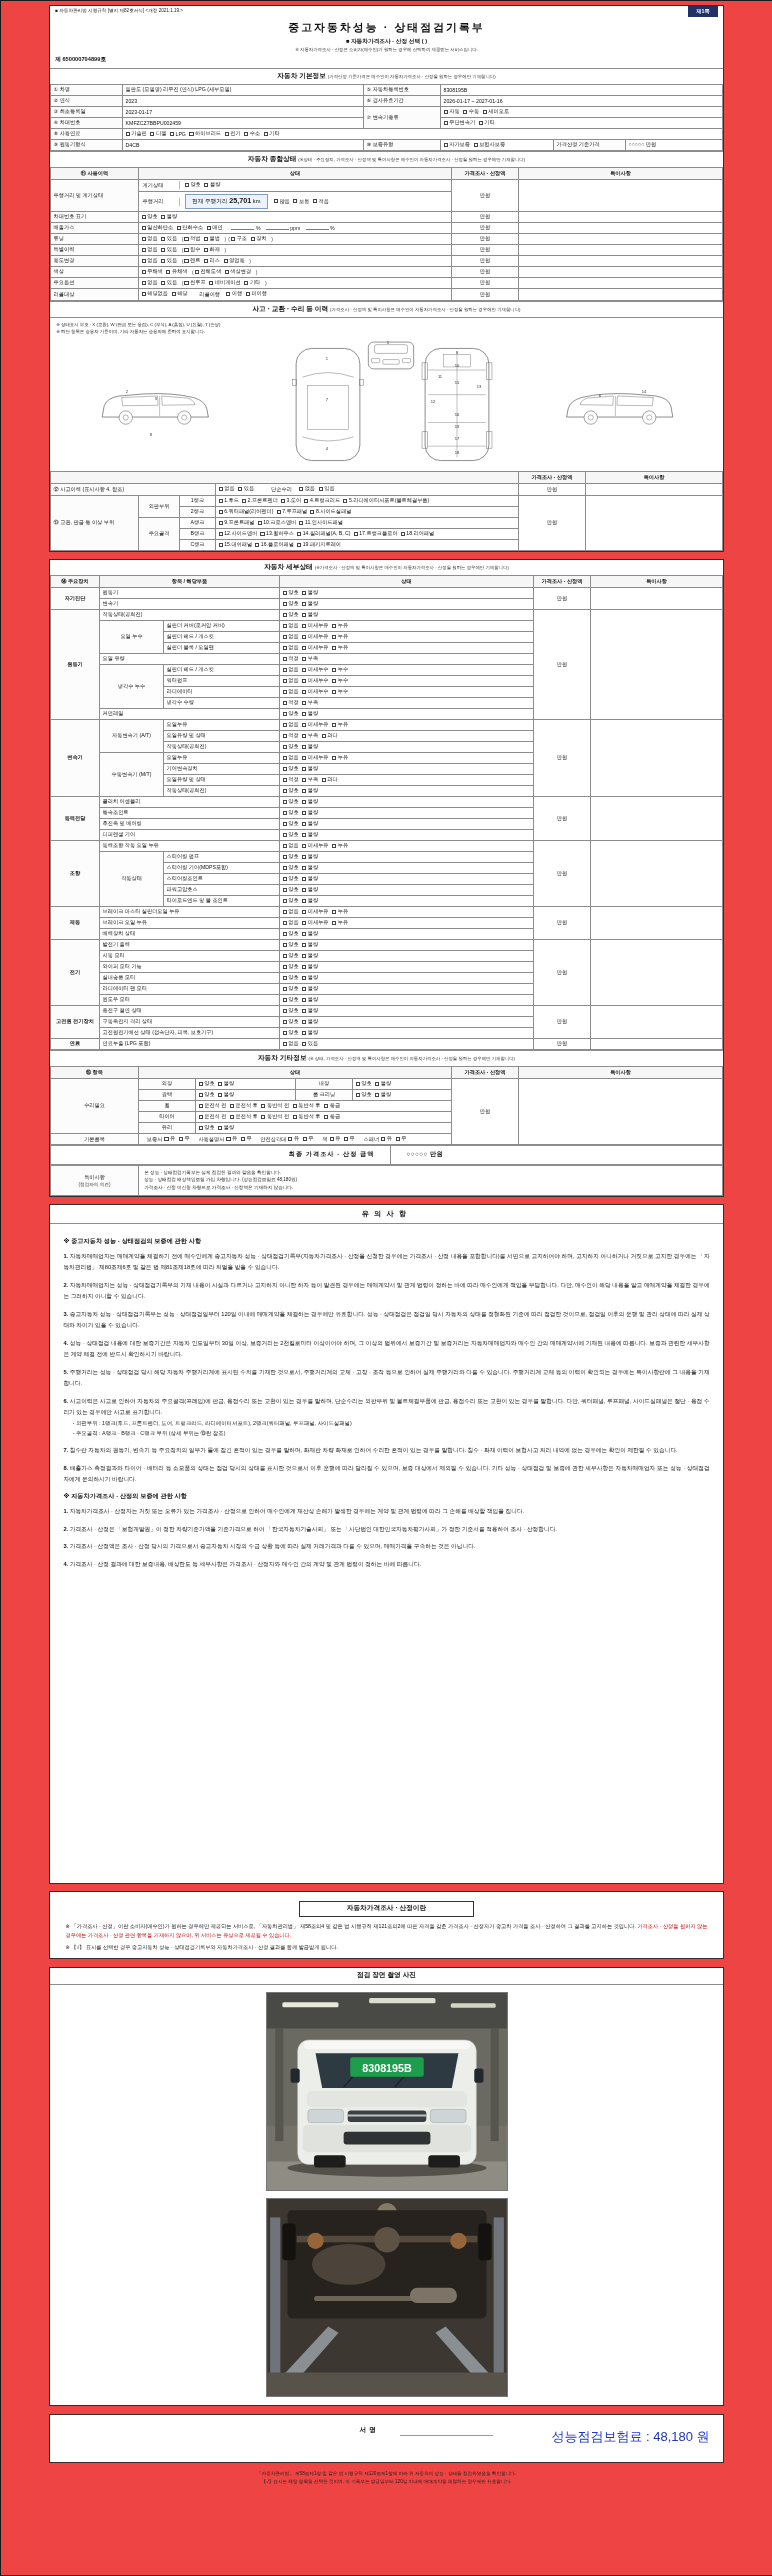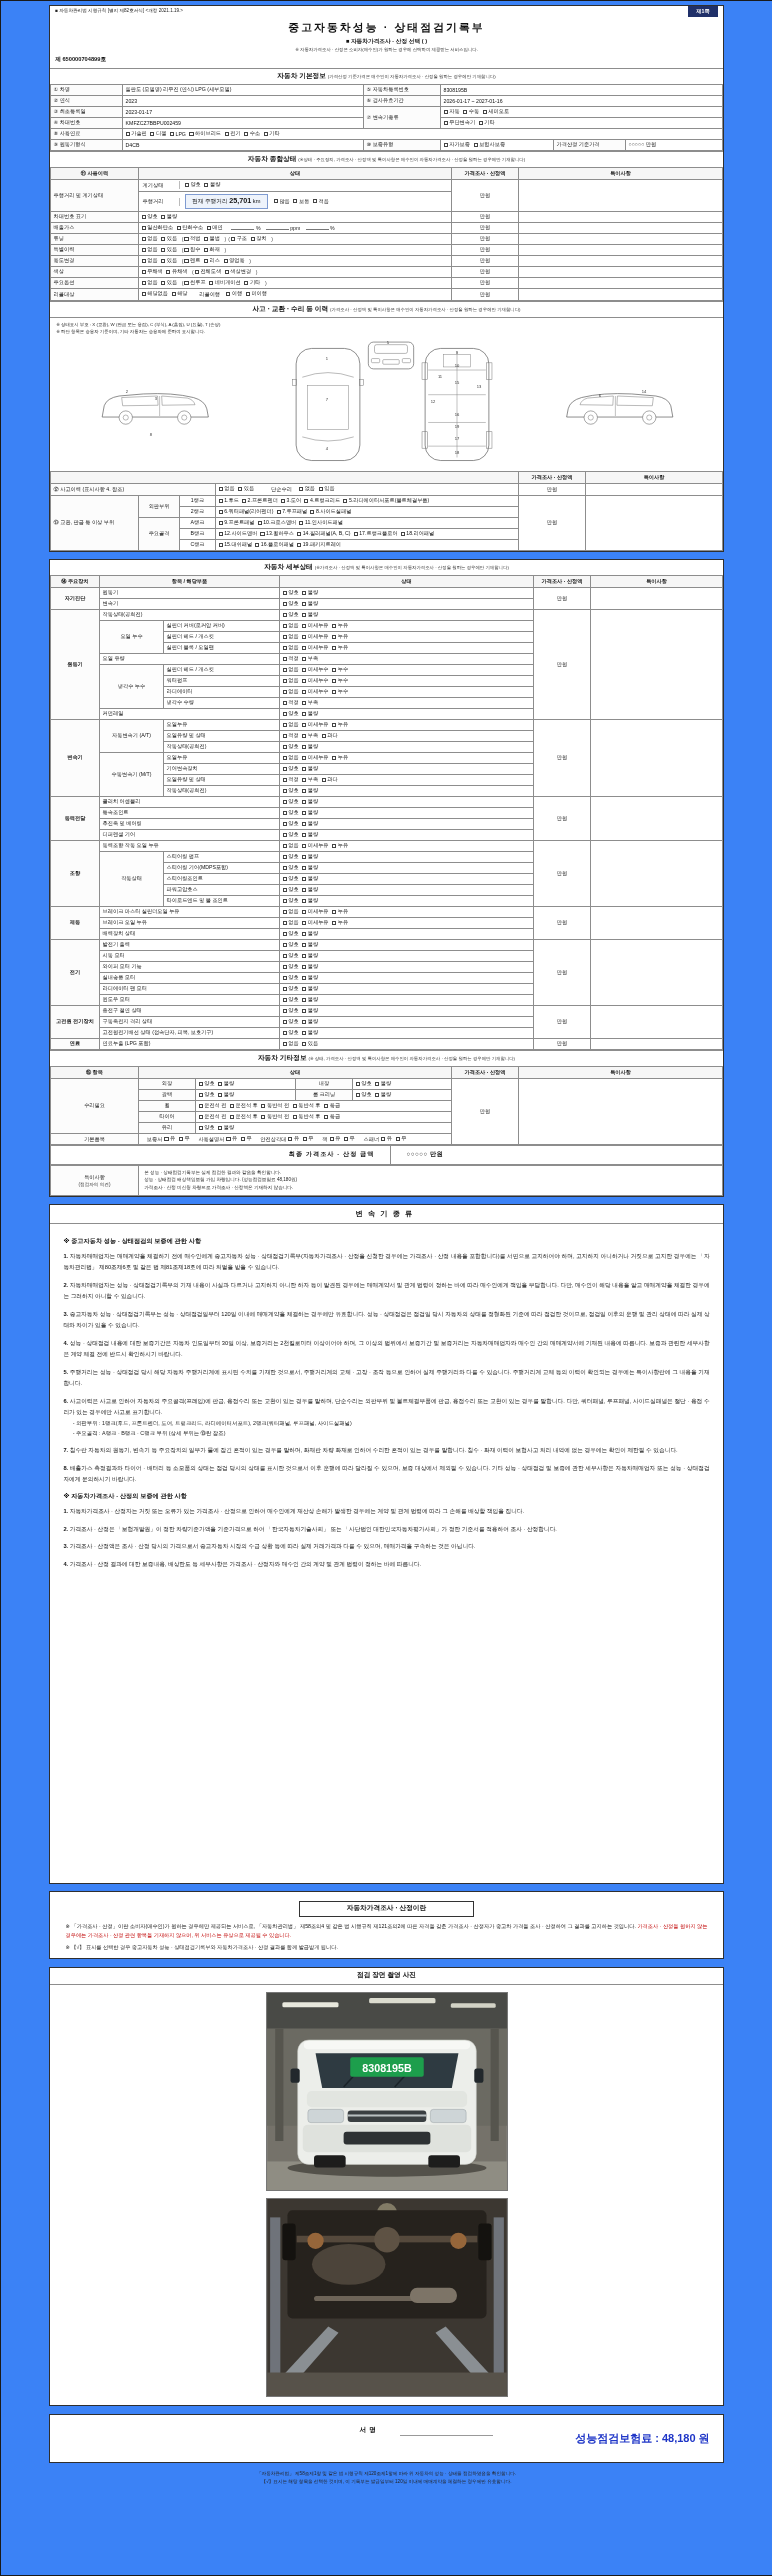--- a/index.html
+++ b/index.html
@@ -1,18 +1,18 @@
 <!DOCTYPE html>
 <html style="font-size:8.2px"><head>
 <meta charset="utf-8">
 <style>
 *{box-sizing:border-box;margin:0;padding:0}
 html,body{width:773px;height:2576px;background:#fff;overflow:hidden}
 body{font-family:"Liberation Sans","DejaVu Sans",sans-serif;color:#111;position:relative}
-.sheet{position:absolute;inset:0;border:0.5px solid #1a1a1a;padding:4.1px 48px 0;background:#3b82f6}
+.sheet{position:absolute;inset:0;border:0.5px solid #1a1a1a;padding:4.1px 48px 0;background:#ef4444}
 .topline{display:flex;justify-content:space-between;align-items:flex-start;height:14.4px}
 .reg{font-size:4.6px;color:#222;padding-top:2.1px}
 .badge{background:#203069;color:#fff;font-size:5.2px;padding:2.1px 8.2px;font-weight:bold}
 .box{border:0.8px solid #2f2f2f;margin-bottom:7.2px;background:#fff}
 .hdrbox{padding:0 0 0}
 .hdr-inner{padding:0 5.2px 3.1px}
 .main-title{text-align:center;font-size:10.8px;font-weight:bold;letter-spacing:2.1px;margin-top:1px}
 .sub-title{text-align:center;font-size:5.7px;font-weight:bold;margin-top:2.1px}
 .title-note{text-align:center;font-size:4.4px;color:#333;margin-top:1.5px}
 .doc-no{font-size:5.7px;font-weight:bold;margin:3.6px 0 1.5px}
@@ -60,21 +60,21 @@
 .def-body{font-size:5.2px;line-height:1.8;padding:0 15.5px;text-align:justify}
 .def-body .red{color:#c00000}
 .def-body2{font-size:5.2px;line-height:1.8;padding:2.1px 15.5px 0;color:#222}
 .photos-box{padding:0 0 8.2px}
 .photos-title{text-align:center;font-size:6.7px;font-weight:bold;padding:3.6px 0;border-bottom:0.5px solid #8d8d8d}
 .photo-wrap{display:flex;flex-direction:column;align-items:center;gap:7.2px;padding-top:7.2px}
 .photo-wrap svg{display:block;border:0.5px solid #777}
 .sign-box{height:49px;position:relative}
 .sign-label{position:absolute;left:46%;top:11.3px;font-size:6.7px;font-weight:bold;letter-spacing:3.1px}
 .sign-line{position:absolute;left:52%;top:20.6px;width:93px;border-bottom:0.5px solid #999}
-.ins{position:absolute;right:13.4px;bottom:15.5px;color:#1f36c7;font-weight:bold;font-size:11px}
+.ins{position:absolute;right:13.4px;bottom:15.5px;color:#1f36c7;font-weight:normal;font-size:13px}
 .foot{text-align:center;font-size:4.6px;color:#222;line-height:1.8;padding-bottom:4.1px}
 </style>
 </head>
 <body>
 
 <div class="sheet">
 
   <div class="box hdrbox">
     <div class="hdr-inner">
       <div class="topline">
@@ -1250,21 +1250,21 @@
               <div class="opl">본 성능 · 상태점검기록부는 실제 점검한 결과와 같음을 확인합니다.</div>
               <div class="opl">성능 · 상태점검 배상책임보험 가입 차량입니다. (성능점검보험료 48,180원)</div>
               <div class="opl">가격조사 · 산정 미신청 차량으로 가격조사 · 산정액은 기재하지 않습니다.</div>
             </td>
       </tr>
     </tbody>
       </table>
   </div>
 
   <div class="box notice-box">
-    <div class="notice-title">변속기종류</div>
+    <div class="notice-title">유의사항</div>
     <div class="notice-body" id="notice-body">
         <div class="np-title">※ 중고자동차 성능 · 상태점검의 보증에 관한 사항</div>
         <div class="nitem"><span class="nnum">1.</span> 자동차매매업자는 매매계약을 체결하기 전에 매수인에게 중고자동차 성능 · 상태점검기록부(자동차가격조사 · 산정을 신청한 경우에는 가격조사 · 산정 내용을 포함합니다)를 서면으로 고지하여야 하며, 고지하지 아니하거나 거짓으로 고지한 경우에는 「자동차관리법」 제80조제6호 및 같은 법 제81조제18호에 따라 처벌을 받을 수 있습니다.</div>
         <div class="nitem"><span class="nnum">2.</span> 자동차매매업자는 성능 · 상태점검기록부의 기재 내용이 사실과 다르거나 고지하지 아니한 하자 등이 발견된 경우에는 매매계약서 및 관계 법령이 정하는 바에 따라 매수인에게 책임을 부담합니다. 다만, 매수인이 해당 내용을 알고 매매계약을 체결한 경우에는 그러하지 아니할 수 있습니다.</div>
         <div class="nitem"><span class="nnum">3.</span> 중고자동차 성능 · 상태점검기록부는 성능 · 상태점검일부터 120일 이내에 매매계약을 체결하는 경우에만 유효합니다. 성능 · 상태점검은 점검일 당시 자동차의 상태를 정형화된 기준에 따라 점검한 것이므로, 점검일 이후의 운행 및 관리 상태에 따라 실제 상태와 차이가 있을 수 있습니다.</div>
         <div class="nitem"><span class="nnum">4.</span> 성능 · 상태점검 내용에 대한 보증기간은 자동차 인도일부터 30일 이상, 보증거리는 2천킬로미터 이상이어야 하며, 그 이상의 범위에서 보증기간 및 보증거리는 자동차매매업자와 매수인 간의 매매계약서에 기재된 내용에 따릅니다. 보증과 관련한 세부사항은 계약 체결 전에 반드시 확인하시기 바랍니다.</div>
         <div class="nitem"><span class="nnum">5.</span> 주행거리는 성능 · 상태점검 당시 해당 자동차 주행거리계에 표시된 수치를 기재한 것으로서, 주행거리계의 교체 · 고장 · 조작 등으로 인하여 실제 주행거리와 다를 수 있습니다. 주행거리계 교체 등의 이력이 확인되는 경우에는 특이사항란에 그 내용을 기재합니다.</div>
         <div class="nitem"><span class="nnum">6.</span> 사고이력은 사고로 인하여 자동차의 주요골격(프레임)에 판금, 용접수리 또는 교환이 있는 경우를 말하며, 단순수리는 외판부위 및 볼트체결부품에 판금, 용접수리 또는 교환이 있는 경우를 말합니다. 다만, 쿼터패널, 루프패널, 사이드실패널은 절단 · 용접 수리가 있는 경우에만 사고로 표기합니다.<div class="nsub">- 외판부위 : 1랭크(후드, 프론트펜더, 도어, 트렁크리드, 라디에이터서포트), 2랭크(쿼터패널, 루프패널, 사이드실패널)</div><div class="nsub">- 주요골격 : A랭크 · B랭크 · C랭크 부위 (상세 부위는 ⑬란 참조)</div></div>
         <div class="nitem"><span class="nnum">7.</span> 침수란 자동차의 원동기, 변속기 등 주요장치의 일부가 물에 잠긴 흔적이 있는 경우를 말하며, 화재란 차량 화재로 인하여 수리한 흔적이 있는 경우를 말합니다. 침수 · 화재 이력이 보험사고 처리 내역에 없는 경우에는 확인이 제한될 수 있습니다.</div>
         <div class="nitem"><span class="nnum">8.</span> 배출가스 측정결과와 타이어 · 배터리 등 소모품의 상태는 점검 당시의 상태를 표시한 것으로서 이후 운행에 따라 달라질 수 있으며, 보증 대상에서 제외될 수 있습니다. 기타 성능 · 상태점검 및 보증에 관한 세부사항은 자동차매매업자 또는 성능 · 상태점검자에게 문의하시기 바랍니다.</div>

